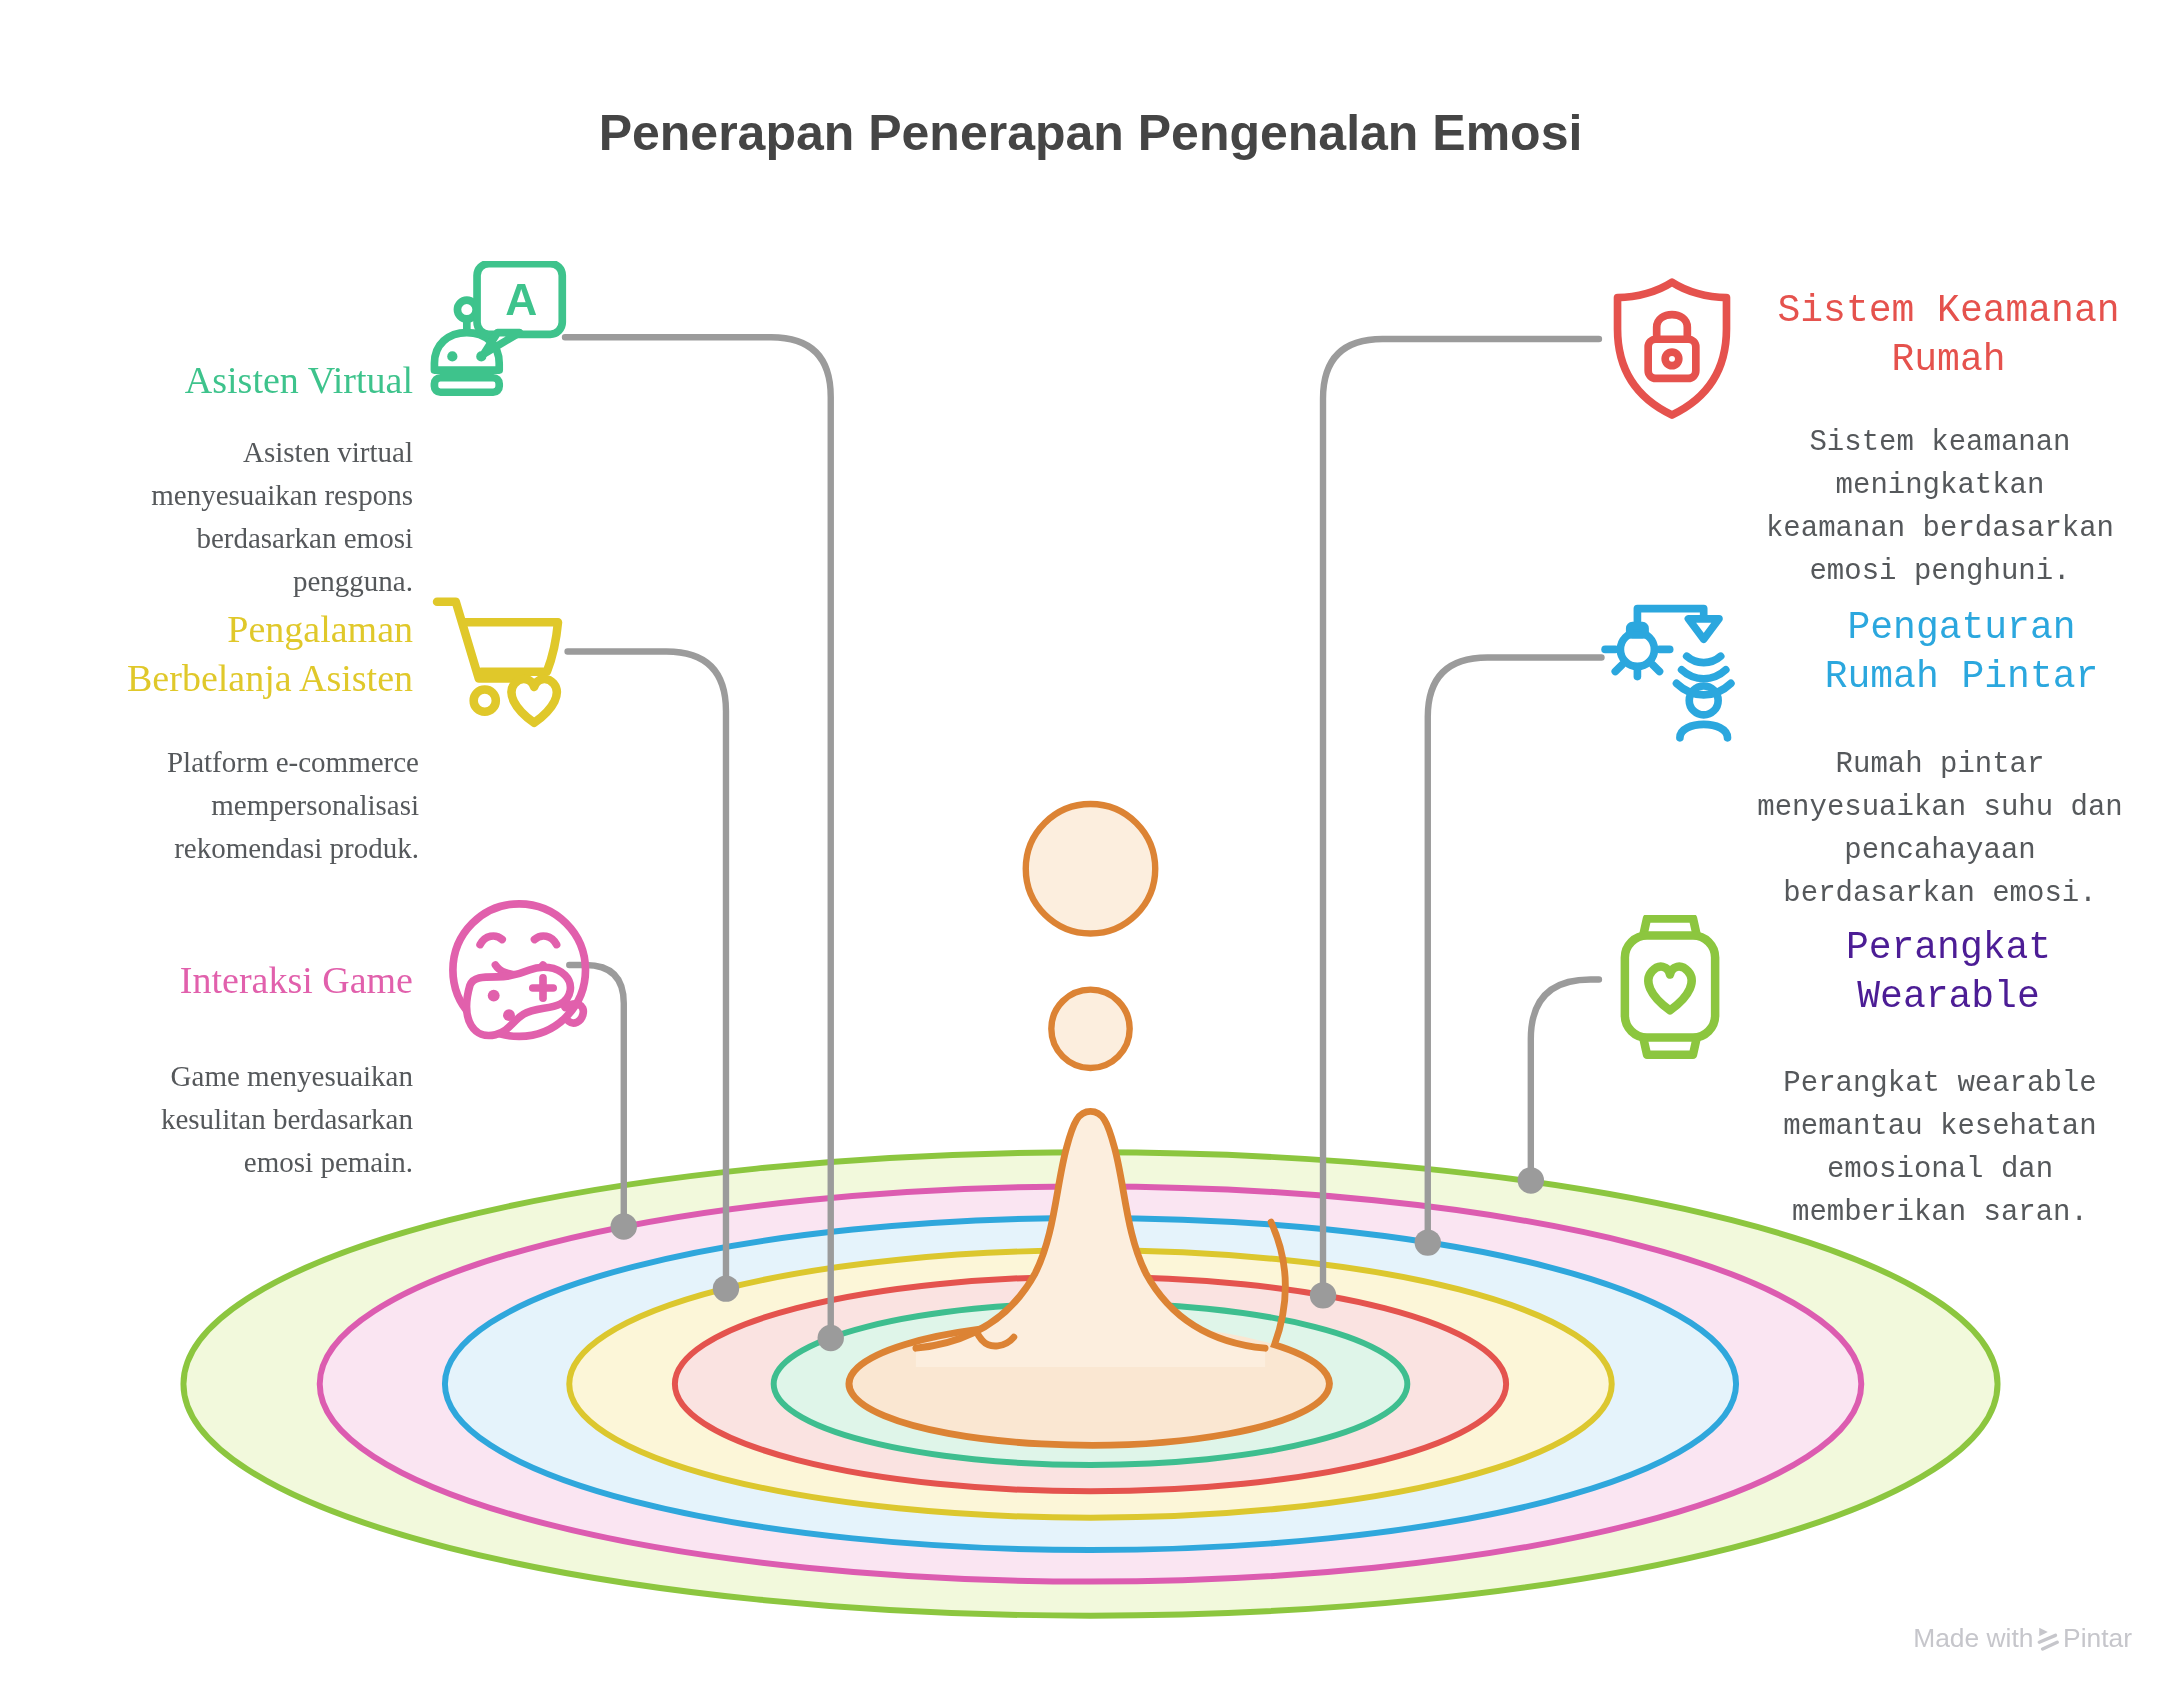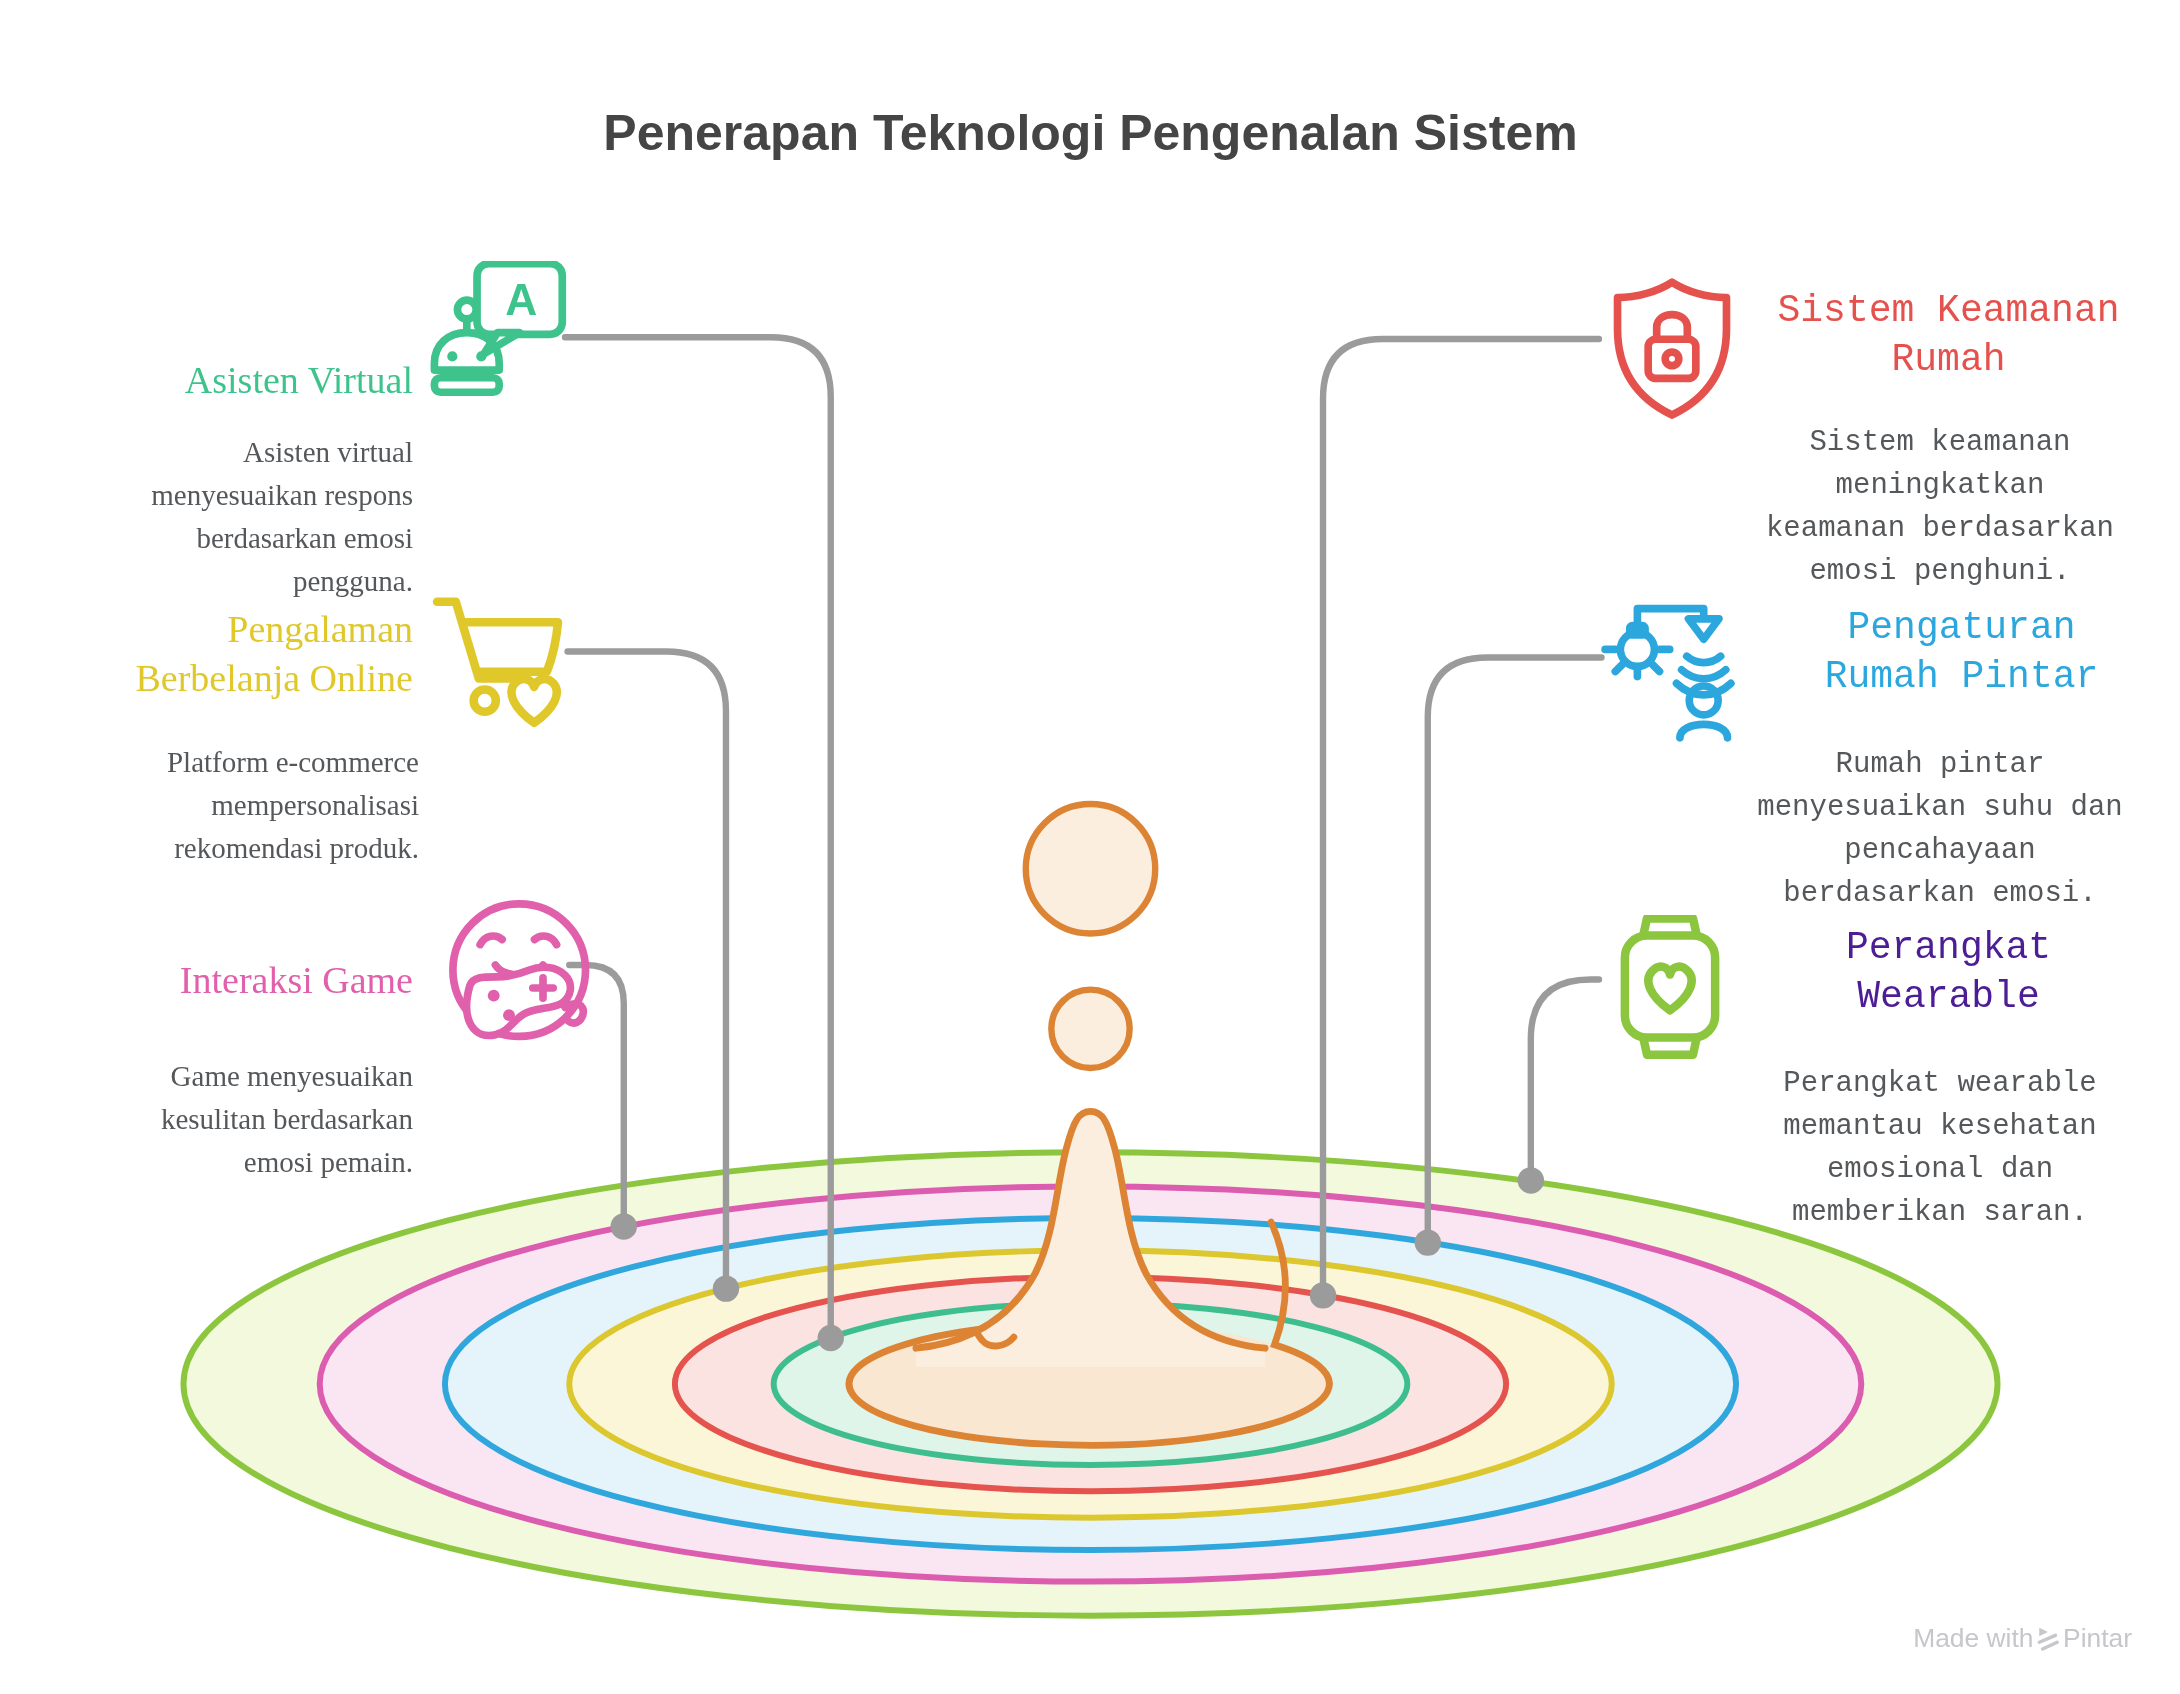--- a/index.html
+++ b/index.html
@@ -67,21 +67,21 @@
   <path class="connector" d="M 1877,1150 H 1867 Q 1797,1150 1797,1220 V 1386"></path>
 
   <circle class="connector-dot" cx="975" cy="1571" r="15.5"></circle>
   <circle class="connector-dot" cx="852" cy="1513" r="15.5"></circle>
   <circle class="connector-dot" cx="732" cy="1440" r="15.5"></circle>
   <circle class="connector-dot" cx="1553" cy="1521" r="15.5"></circle>
   <circle class="connector-dot" cx="1676" cy="1459" r="15.5"></circle>
   <circle class="connector-dot" cx="1797" cy="1386" r="15.5"></circle>
 </svg>
 
-<div class="title">Penerapan Teknologi Pengenalan Sistem</div>
+<div class="title">Penerapan Penerapan Pengenalan Emosi</div>
 
 <div class="item-icon" style="left: 424px; top: 261px; width: 147px; height: 150px; color: rgb(62, 195, 140);">
   <svg viewBox="0 0 172 176" fill="none" stroke="currentColor" stroke-width="9" stroke-linecap="round" stroke-linejoin="round">
     <circle cx="50" cy="57" r="11"></circle>
     <line x1="50" y1="68" x2="50" y2="82"></line>
     <path d="M 12,128 L 12,120 C 12,98 28,84 50,84 C 72,84 88,98 88,120 L 88,128 Z"></path>
     <circle cx="33" cy="112" r="6" fill="currentColor" stroke="none"></circle>
     <circle cx="67" cy="112" r="6" fill="currentColor" stroke="none"></circle>
     <rect x="12" y="137" width="76" height="17" rx="7"></rect>
     <rect x="62" y="3" width="100" height="83" rx="14"></rect>
@@ -97,21 +97,21 @@
 
 <div class="item-icon" style="left: 430px; top: 595px; width: 141px; height: 138px; color: rgb(224, 200, 42);">
   <svg viewBox="0 0 165 162" fill="none" stroke="currentColor" stroke-width="10" stroke-linecap="round" stroke-linejoin="round">
     <path d="M 8,8 H 30 L 57,98 H 110"></path>
     <path d="M 40,32 H 150 C 148,54 144,72 137,90 H 60"></path>
     <circle cx="64" cy="124" r="13"></circle>
     <path d="M 122,150 C 98,133 90,115 99,104 C 107,95 119,98 122,108 C 125,98 137,95 145,104 C 154,115 146,133 122,150 Z"></path>
   </svg>
 </div>
 <div class="item-heading ta-r" style="left: 34px; top: 605px; width: 379px; color: rgb(224, 200, 42);">Pengalaman
-Berbelanja Online</div>
+Berbelanja Asisten</div>
 <div class="item-body ta-r" style="left:40px;top:741px;width:379px;">Platform e-commerce
 mempersonalisasi
 rekomendasi produk.</div>
 
 <div class="item-icon" style="left: 441px; top: 897px; width: 153px; height: 153px; color: rgb(225, 96, 172);">
   <svg viewBox="0 0 180 180" fill="none" stroke="currentColor" stroke-width="9" stroke-linecap="round" stroke-linejoin="round">
     <circle cx="92" cy="86" r="78"></circle>
     <path d="M 46,56 C 52,45 64,43 72,50"></path>
     <path d="M 110,50 C 118,43 130,45 136,56"></path>
     <path d="M 64,80 C 74,96 110,96 120,80"></path>

